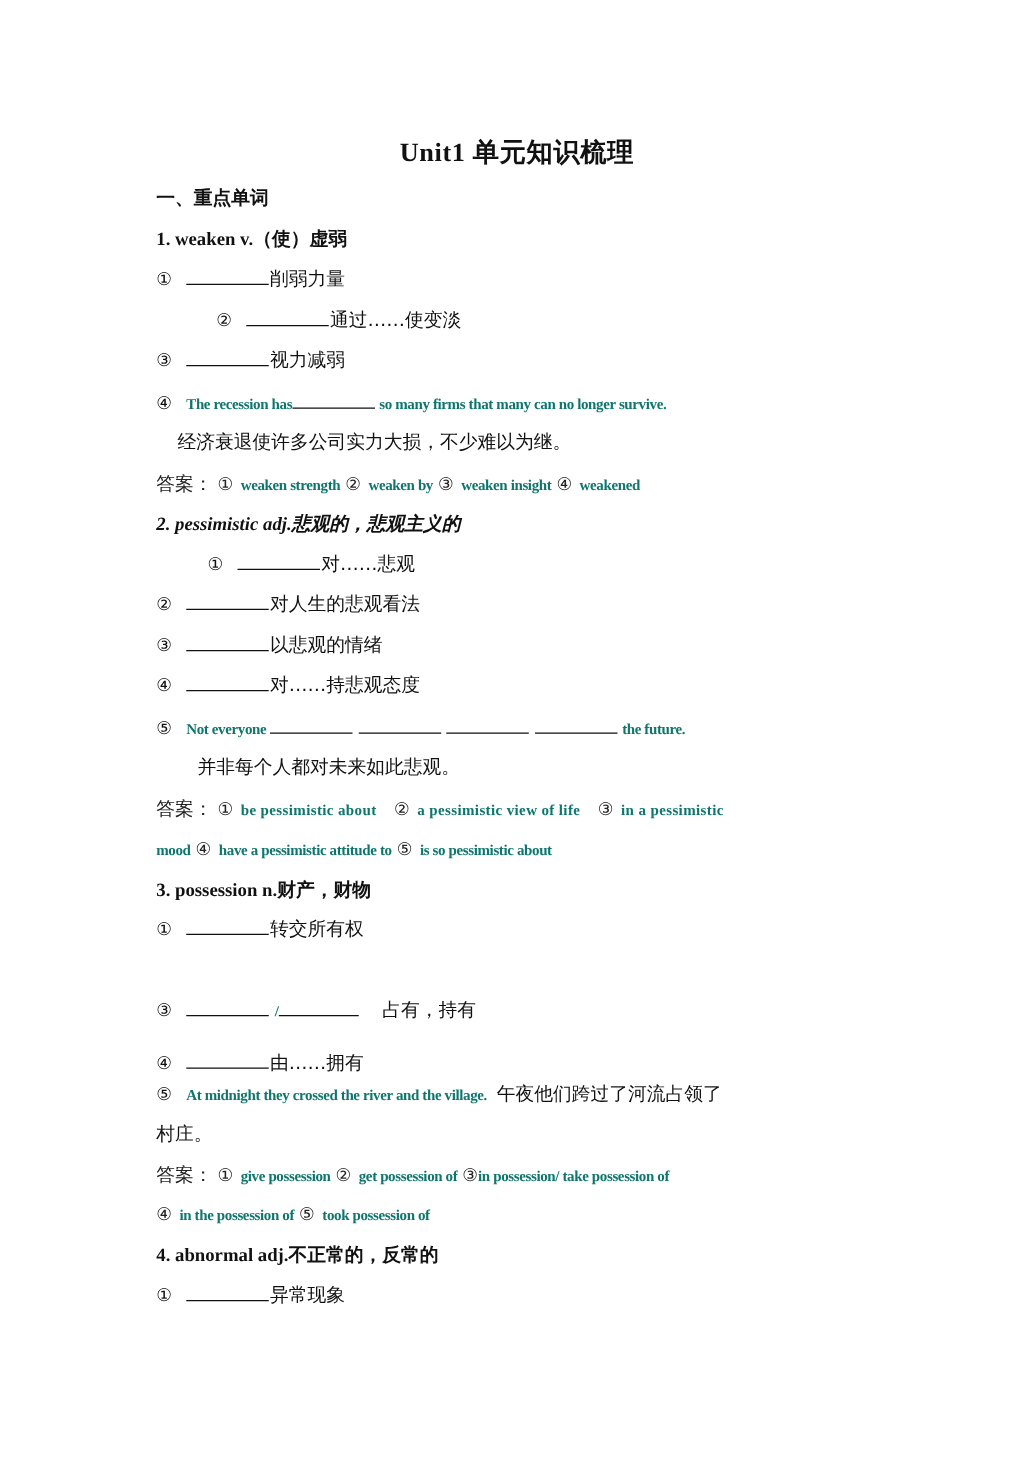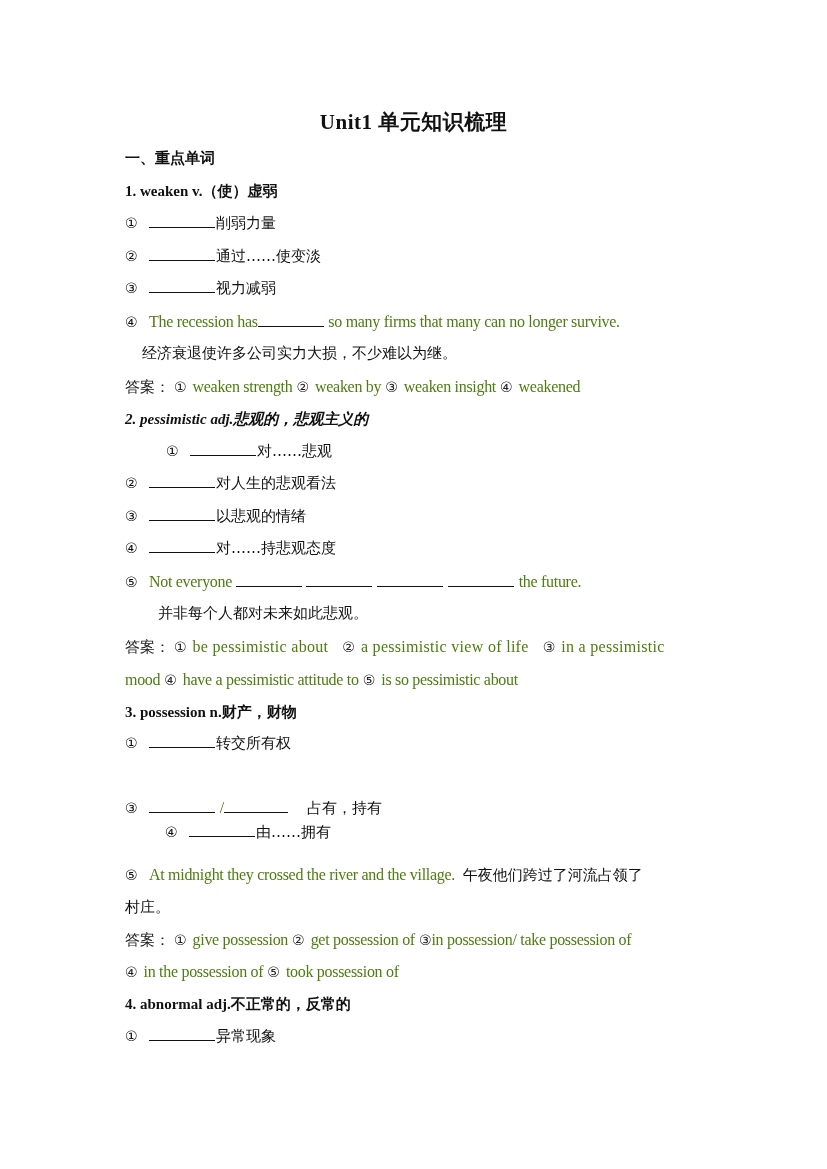--- a/index.html
+++ b/index.html
@@ -7,41 +7,41 @@
          font-family: "Liberation Serif", "DejaVu Serif", serif; color: #111; }
   .page { position: absolute; left: 0; top: 0; width: 827px; height: 1169px; }
   .title { position: absolute; top: 108px; left: 0; width: 827px; text-align: center;
            font-size: 21px; font-weight: bold; letter-spacing: 0.5px; }
   .line { position: absolute; left: 125px; font-size: 15px; white-space: nowrap; line-height: 20px; }
   .bold { font-weight: bold; }
   .cn { font-family: "DejaVu Sans", "Liberation Sans", sans-serif; }
   .num { display: inline-block; width: 24px; font-family: "DejaVu Sans", sans-serif; font-size: 14px; }
   .blank { display: inline-block; width: 66px; border-bottom: 1px solid #111; height: 14px; vertical-align: baseline; margin-right: 1px; }
   .blank.short { width: 64px; }
-  .en { font-family: "Liberation Serif", serif; font-size: 16px; letter-spacing: -0.3px; color: #4d7c0f; }
+  .en { font-family: "Liberation Serif", serif; font-size: 12px; letter-spacing: -0.3px; color: #0f766e; font-weight: bold; }
   .ans { color: #222; }
   .circ { font-family: "DejaVu Sans", sans-serif; font-size: 14px; margin: 0 6px 0 4px; }
 </style>
 </head>
 <body>
 
 <div class="page">
 
   <div class="title">Unit1  单元知识梳理</div>
 
   <div class="line bold cn" style="top:148px;">一、重点单词</div>
 
   <div class="line bold" style="top:181px;">
     <span>1. weaken v.</span><span class="cn">（使）虚弱</span>
   </div>
 
   <div class="line" style="top:213px;">
     <span class="num">①</span><span class="blank"></span><span class="cn">削弱力量</span>
   </div>
-  <div class="line" style="top:246px;">
+  <div class="line" style="top:246px;margin-left:48px;">
     <span class="num">②</span><span class="blank"></span><span class="cn">通过……使变淡</span>
   </div>
   <div class="line" style="top:278px;">
     <span class="num">③</span><span class="blank"></span><span class="cn">视力减弱</span>
   </div>
   <div class="line" style="top:312px;">
     <span class="num">④</span><span class="en">The recession has</span><span class="blank"></span><span class="en"> so many firms that many can no longer survive.</span>
   </div>
   <div class="line ans" style="top:377px;">
     <span class="cn">答案：</span><span class="circ">①</span><span class="en">weaken strength</span><span class="circ">②</span><span class="en">weaken by</span><span class="circ">③</span><span class="en">weaken insight</span><span class="circ">④</span><span class="en">weakened</span>
@@ -76,21 +76,21 @@
 
   <div class="line bold" style="top:702px;">
     <span>3. possession n.</span><span class="cn">财产，财物</span>
   </div>
   <div class="line" style="top:733px;">
     <span class="num">①</span><span class="blank"></span><span class="cn">转交所有权</span>
   </div>
   <div class="line" style="top:798px;">
     <span class="num">③</span><span class="blank"></span> <span class="en">/</span><span class="blank short"></span><span class="cn" style="margin-left:18px;">占有，持有</span>
   </div>
-  <div class="line" style="top:822px;margin-left:40px;">
+  <div class="line" style="top:840px;">
     <span class="num">④</span><span class="blank"></span><span class="cn">由……拥有</span>
   </div>
   <div class="line" style="top:865px;">
     <span class="num">⑤</span><span class="en">At midnight they crossed the river and the village.</span> <span class="cn" style="margin-left:4px;">午夜他们跨过了河流占领了</span>
   </div>
   <div class="line cn" style="top:897px;">村庄。</div>
   <div class="line ans" style="top:930px;">
     <span class="cn">答案：</span><span class="circ">①</span><span class="en">give possession</span><span class="circ">②</span><span class="en">get possession of</span><span class="circ" style="margin-right:0;">③</span><span class="en">in possession/ take possession of</span>
   </div>
   <div class="line ans" style="top:962px;">

